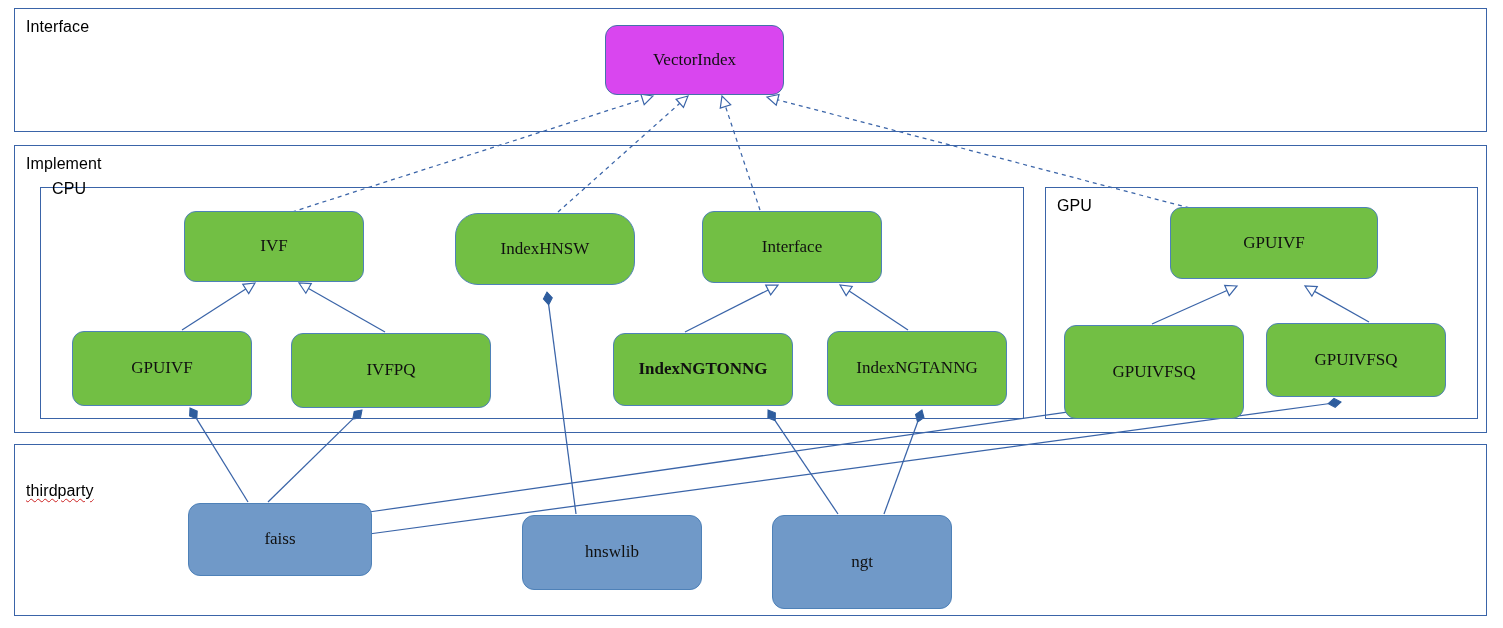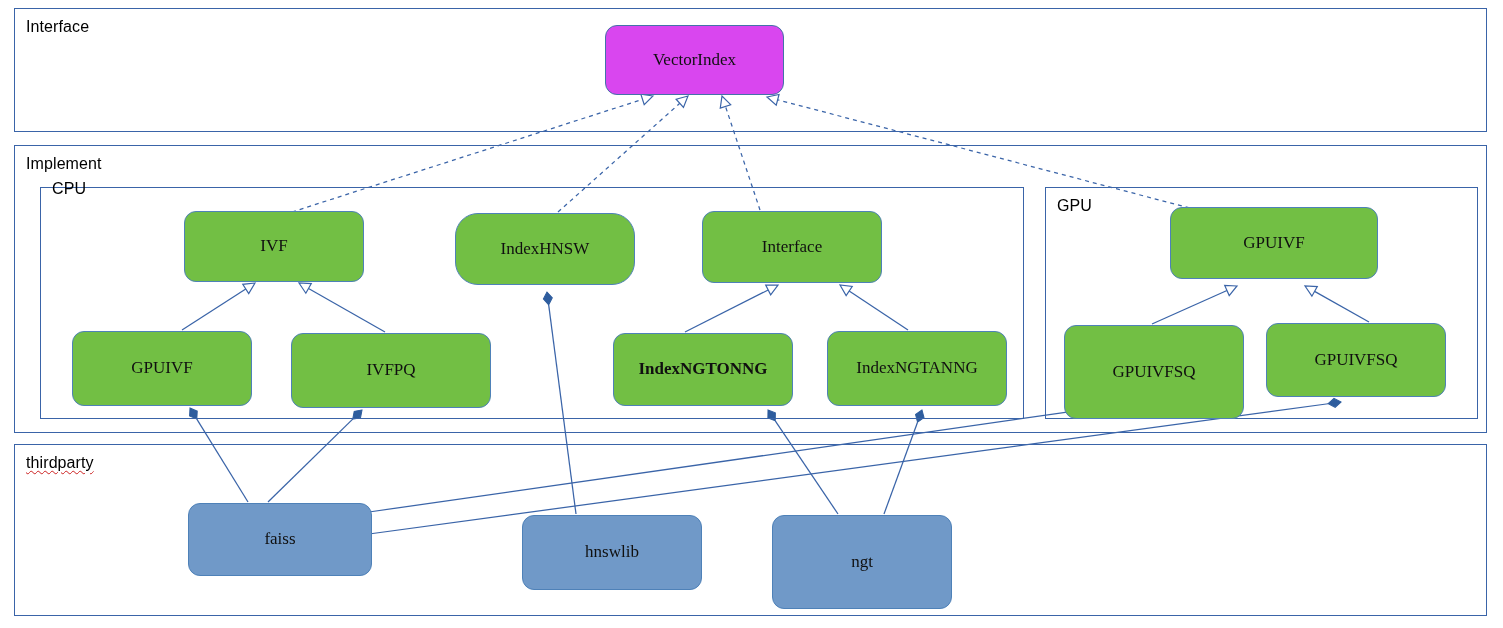--- a/index.html
+++ b/index.html
@@ -38,20 +38,21 @@
     color: #000000;
     white-space: nowrap;
     letter-spacing: 0.1px;
   }
   .frame-label.spell {
     text-decoration: underline;
     text-decoration-color: #cc2222;
     text-decoration-style: wavy;
     text-decoration-thickness: 1px;
     text-underline-offset: 2px;
+    margin-top: 28px;
   }
   .node {
     position: absolute;
     box-sizing: border-box;
     border-radius: 12px;
     display: flex;
     align-items: center;
     justify-content: center;
     font-family: "Liberation Serif", serif;
     font-size: 17px;

